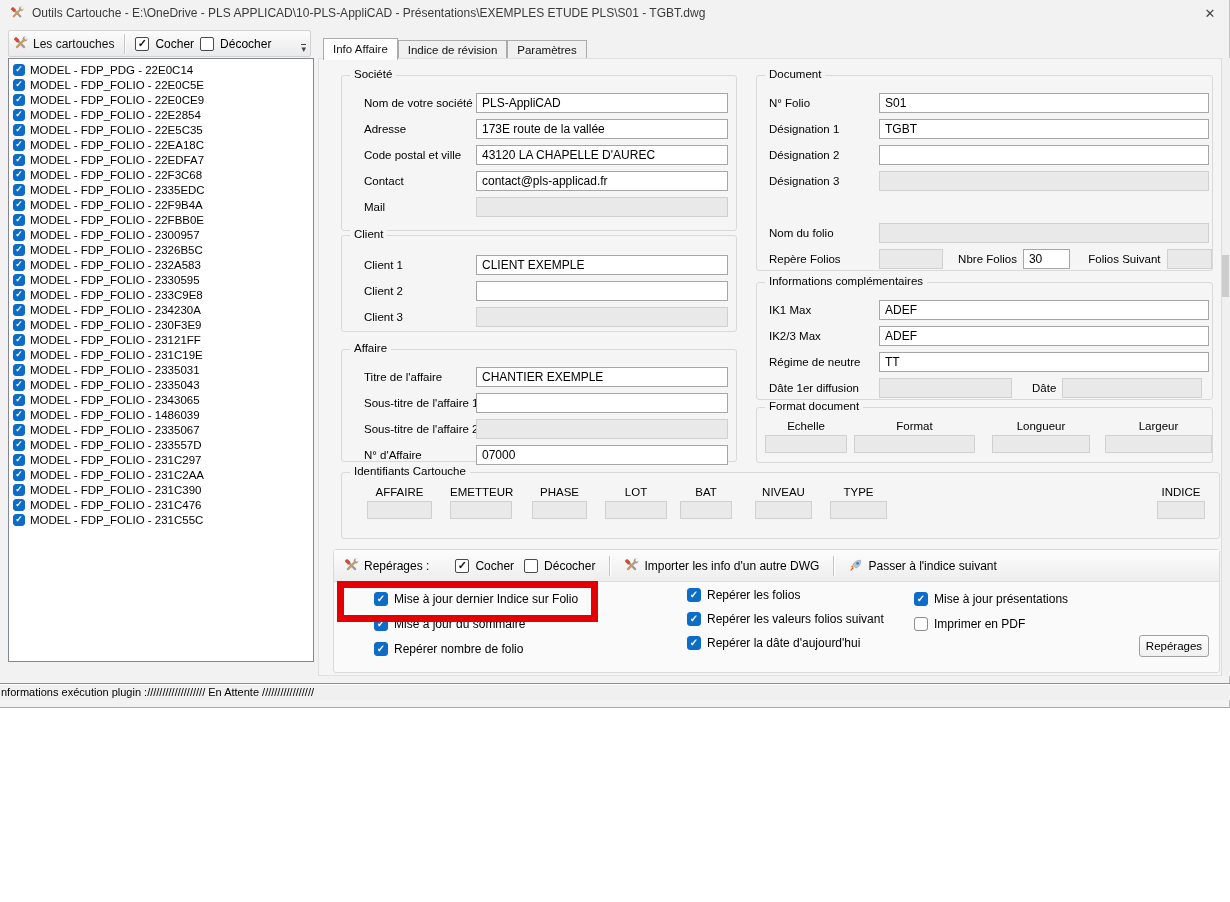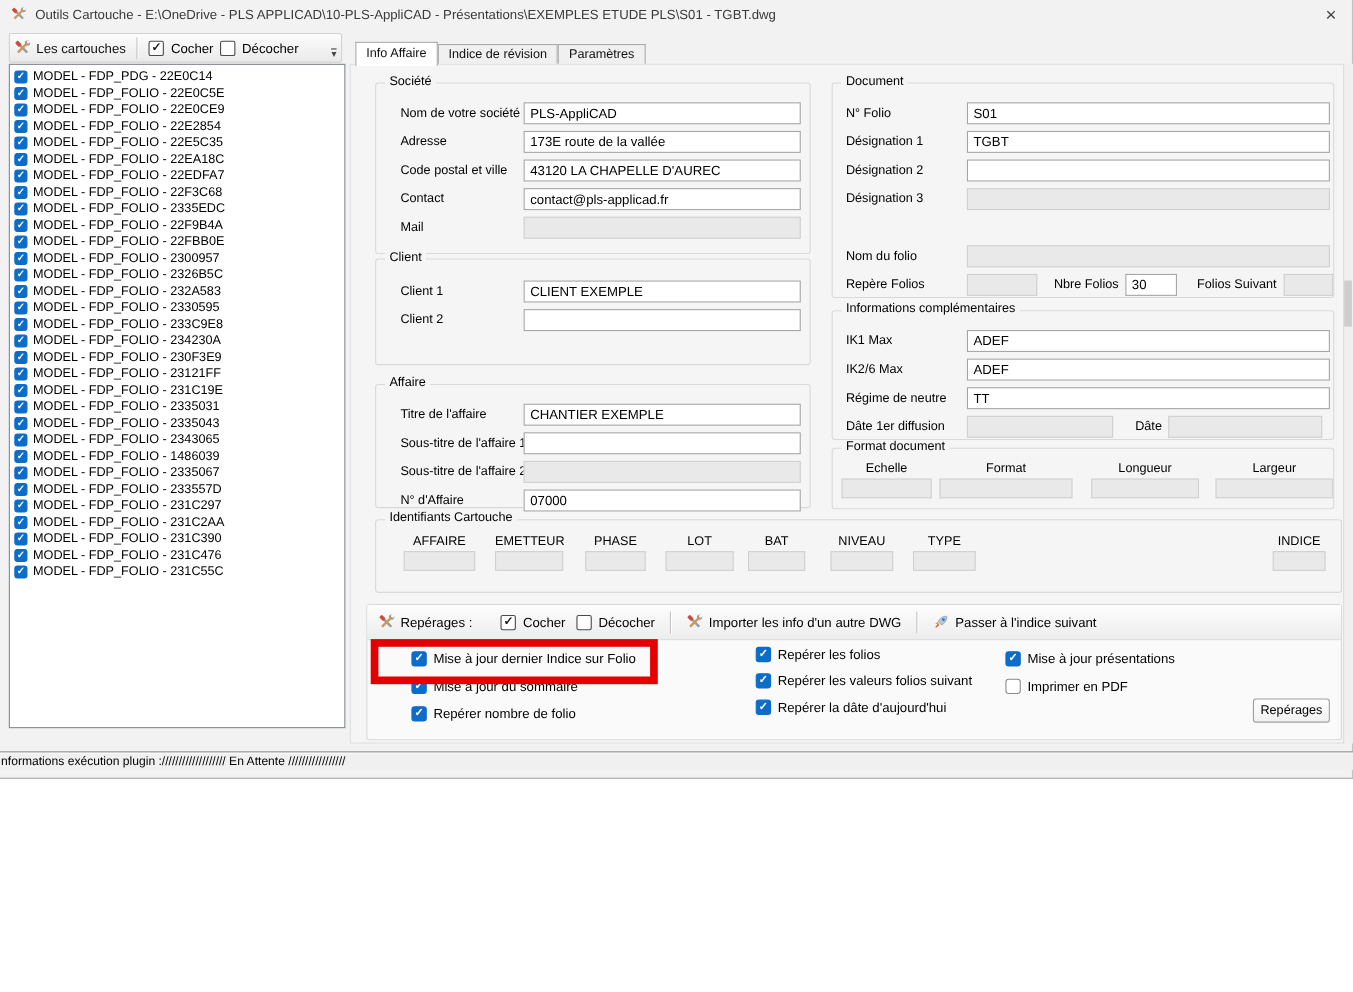--- a/index.html
+++ b/index.html
@@ -445,20 +445,24 @@
             <div class="frow">
               <span class="flabel">Client 1</span>
               <div class="textbox">CLIENT EXEMPLE</div>
             </div>
 
             <div class="frow">
               <span class="flabel">Client 2</span>
               <div class="textbox"></div>
             </div>
 
+            <div class="frow">
+              <span class="flabel">Client 3</span>
+              <div class="textbox disabled"></div>
+            </div>
           </div>
       </div>
 
       <div class="group g-left" id="grp-affaire">
         <span class="legend">Affaire</span>
         <div class="rows">
 
             <div class="frow">
               <span class="flabel">Titre de l'affaire</span>
               <div class="textbox">CHANTIER EXEMPLE</div>
@@ -523,21 +527,21 @@
       <div class="group g-right" id="grp-infos">
         <span class="legend">Informations complémentaires</span>
         <div class="rows">
 
             <div class="frow">
               <span class="flabel">IK1 Max</span>
               <div class="textbox main">ADEF</div>
             </div>
 
             <div class="frow">
-              <span class="flabel">IK2/6 Max</span>
+              <span class="flabel">IK2/3 Max</span>
               <div class="textbox main">ADEF</div>
             </div>
 
             <div class="frow">
               <span class="flabel">Régime de neutre</span>
               <div class="textbox main">TT</div>
             </div>
           </div>
         <div class="frow" style="padding-left:12px;">
           <span class="flabel">Dâte 1er diffusion</span>

